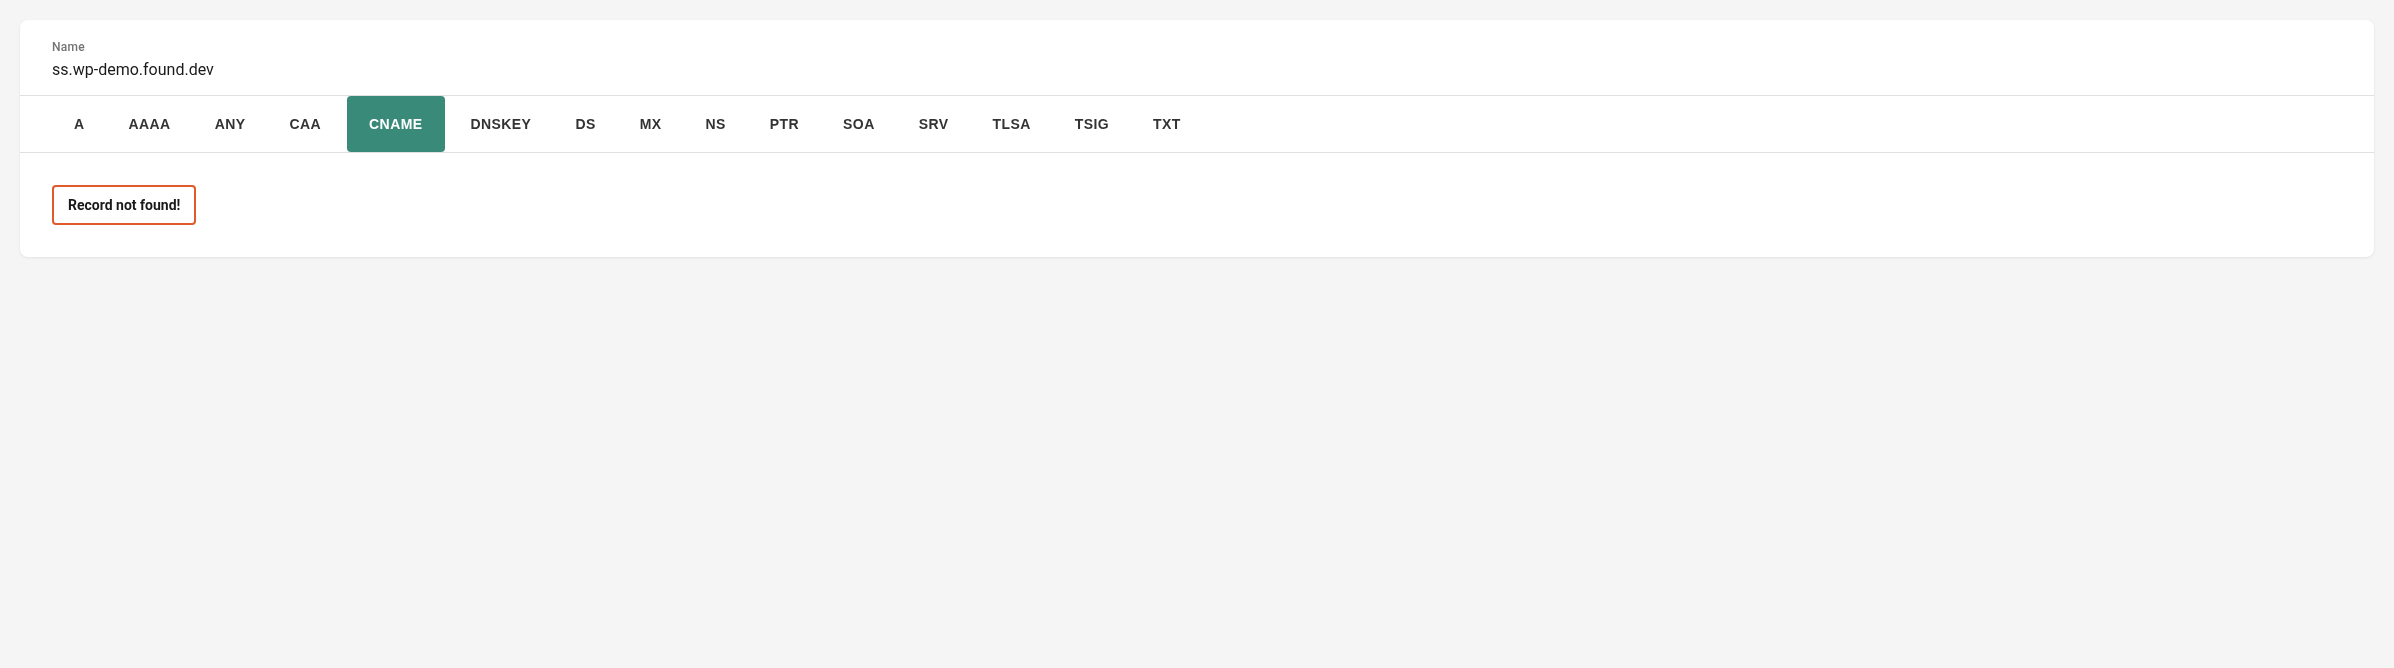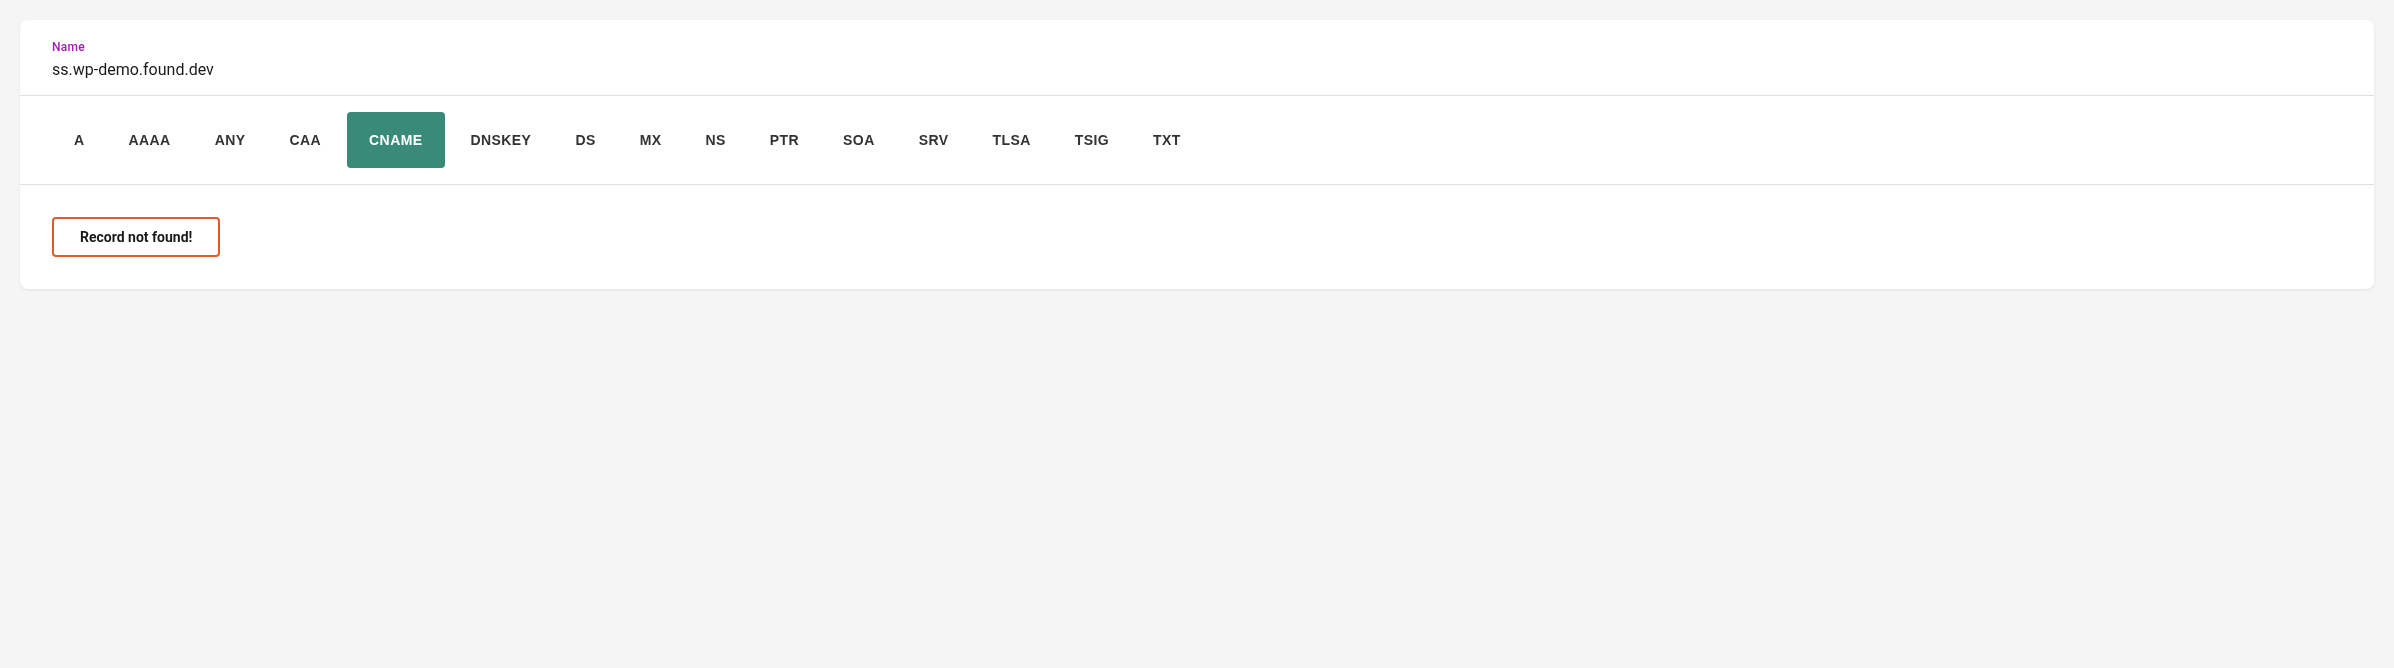--- a/index.html
+++ b/index.html
@@ -27,21 +27,21 @@
       overflow: hidden;
     }
 
     .name-section {
       padding: 20px 32px 16px 32px;
       border-bottom: 1px solid #e0e0e0;
     }
 
     .name-label {
       font-size: 12px;
-      color: #a21caf;
+      color: #737373;
       font-weight: 500;
       margin-bottom: 6px;
       letter-spacing: 0.02em;
     }
 
     .name-value {
       font-size: 16px;
       color: #1a1a1a;
       font-weight: 400;
     }
@@ -64,32 +64,32 @@
       border: none;
       background: none;
       outline: none;
       text-transform: uppercase;
     }
 
     .tab-item.active {
       background: #3a8a7a;
       color: #ffffff;
       border-radius: 4px;
-      margin: 16px 4px;
+      margin: 0 4px;
     }
 
     .content-section {
       padding: 32px 32px;
     }
 
     .record-not-found {
       display: inline-block;
       border: 2px solid #e05a2b;
       border-radius: 4px;
-      padding: 10px 26px;
+      padding: 10px 14px;
       font-size: 14px;
       font-weight: 700;
       color: #1a1a1a;
     }
   </style>
 </head>
 <body>
 
 <div class="main-card">
 

